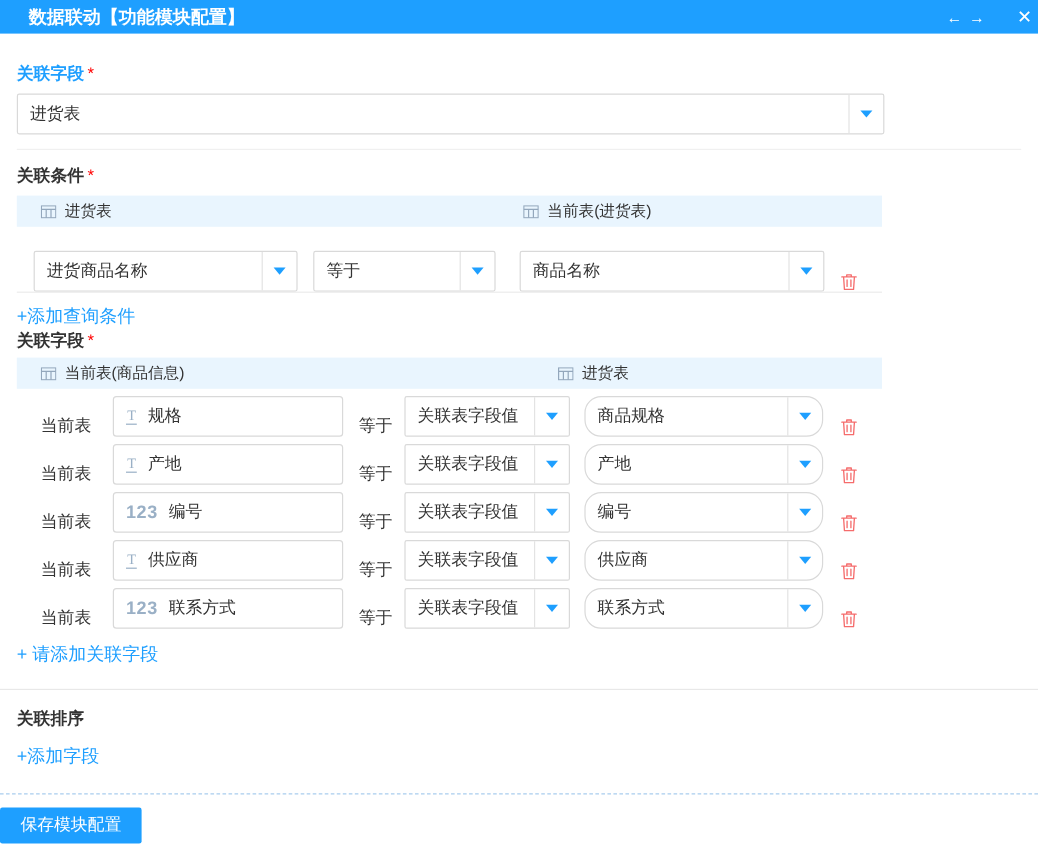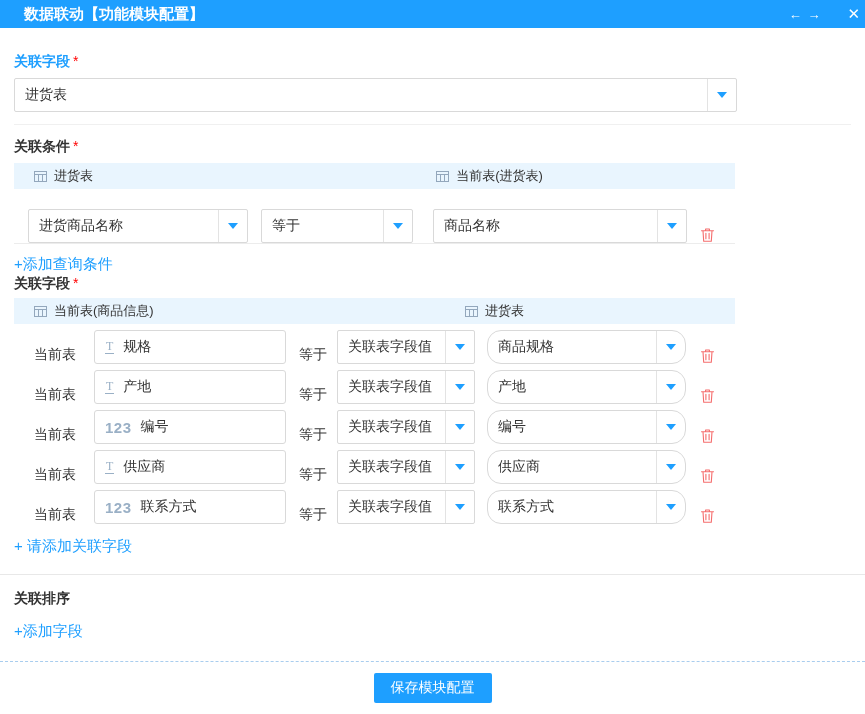--- a/index.html
+++ b/index.html
@@ -60,21 +60,21 @@
   .f-sel1{width:136px;}
   .f-sel2{width:197px;margin-left:12px;border-radius:14px;}
   .add-fields{margin-top:12px;}
 
   
   .divider{margin:18px -14px 0;border-top:1px solid #e8e8e8;}
   .sec-sort{margin-top:14px;}
   .add-sort{margin-top:14px;display:block;}
 
   
-  .footer{position:absolute;left:0;right:0;bottom:0;height:52px;background:#fff;border-top:1px dashed #a9cdee;display:flex;align-items:center;justify-content:center;font-family:Liberation Mono, monospace;}
+  .footer{position:absolute;left:0;right:0;bottom:0;height:52px;background:#fff;border-top:1px dashed #a9cdee;display:flex;align-items:center;font-family:Liberation Mono, monospace;}
   .save-btn{min-width:118px;height:30px;background:#1E9FFF;color:#fff;border:none;border-radius:2px;font-size:14px;padding:0 16px;cursor:pointer;font-family:inherit;}
 </style>
 </head>
 <body>
 
 <div class="panel">
 
   <div class="hdr">
     <span class="hdr-title">数据联动【功能模块配置】</span>
     <span class="hdr-right">

